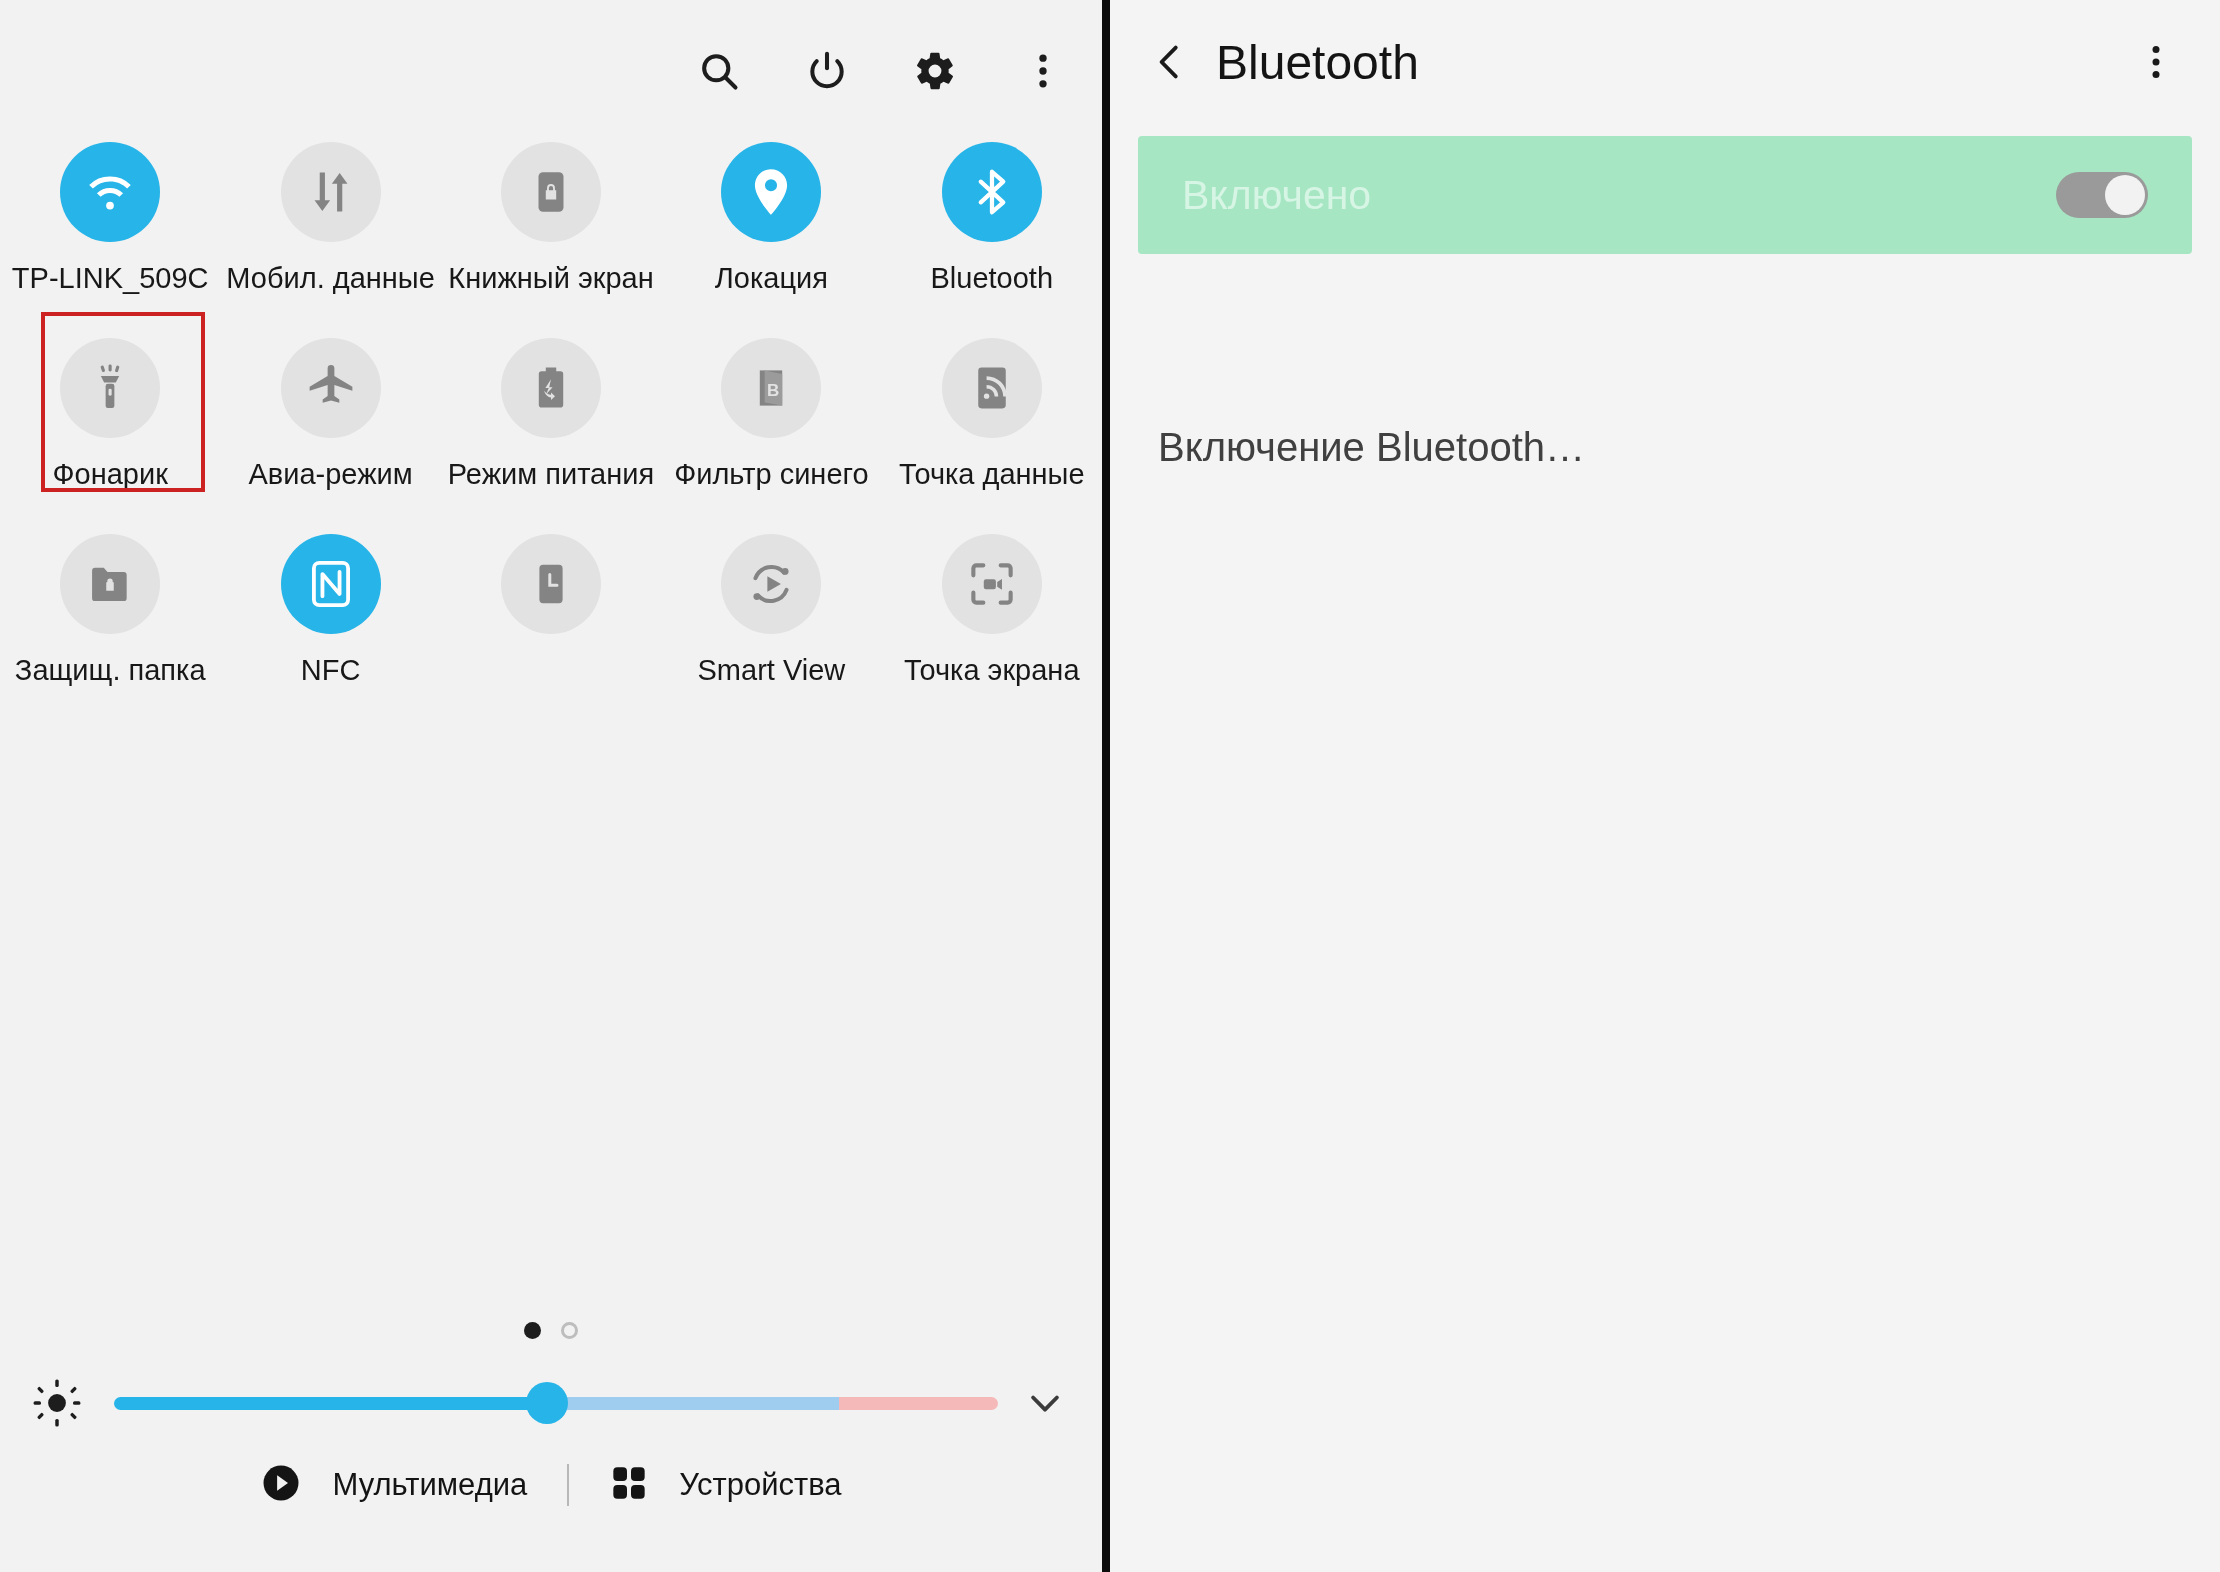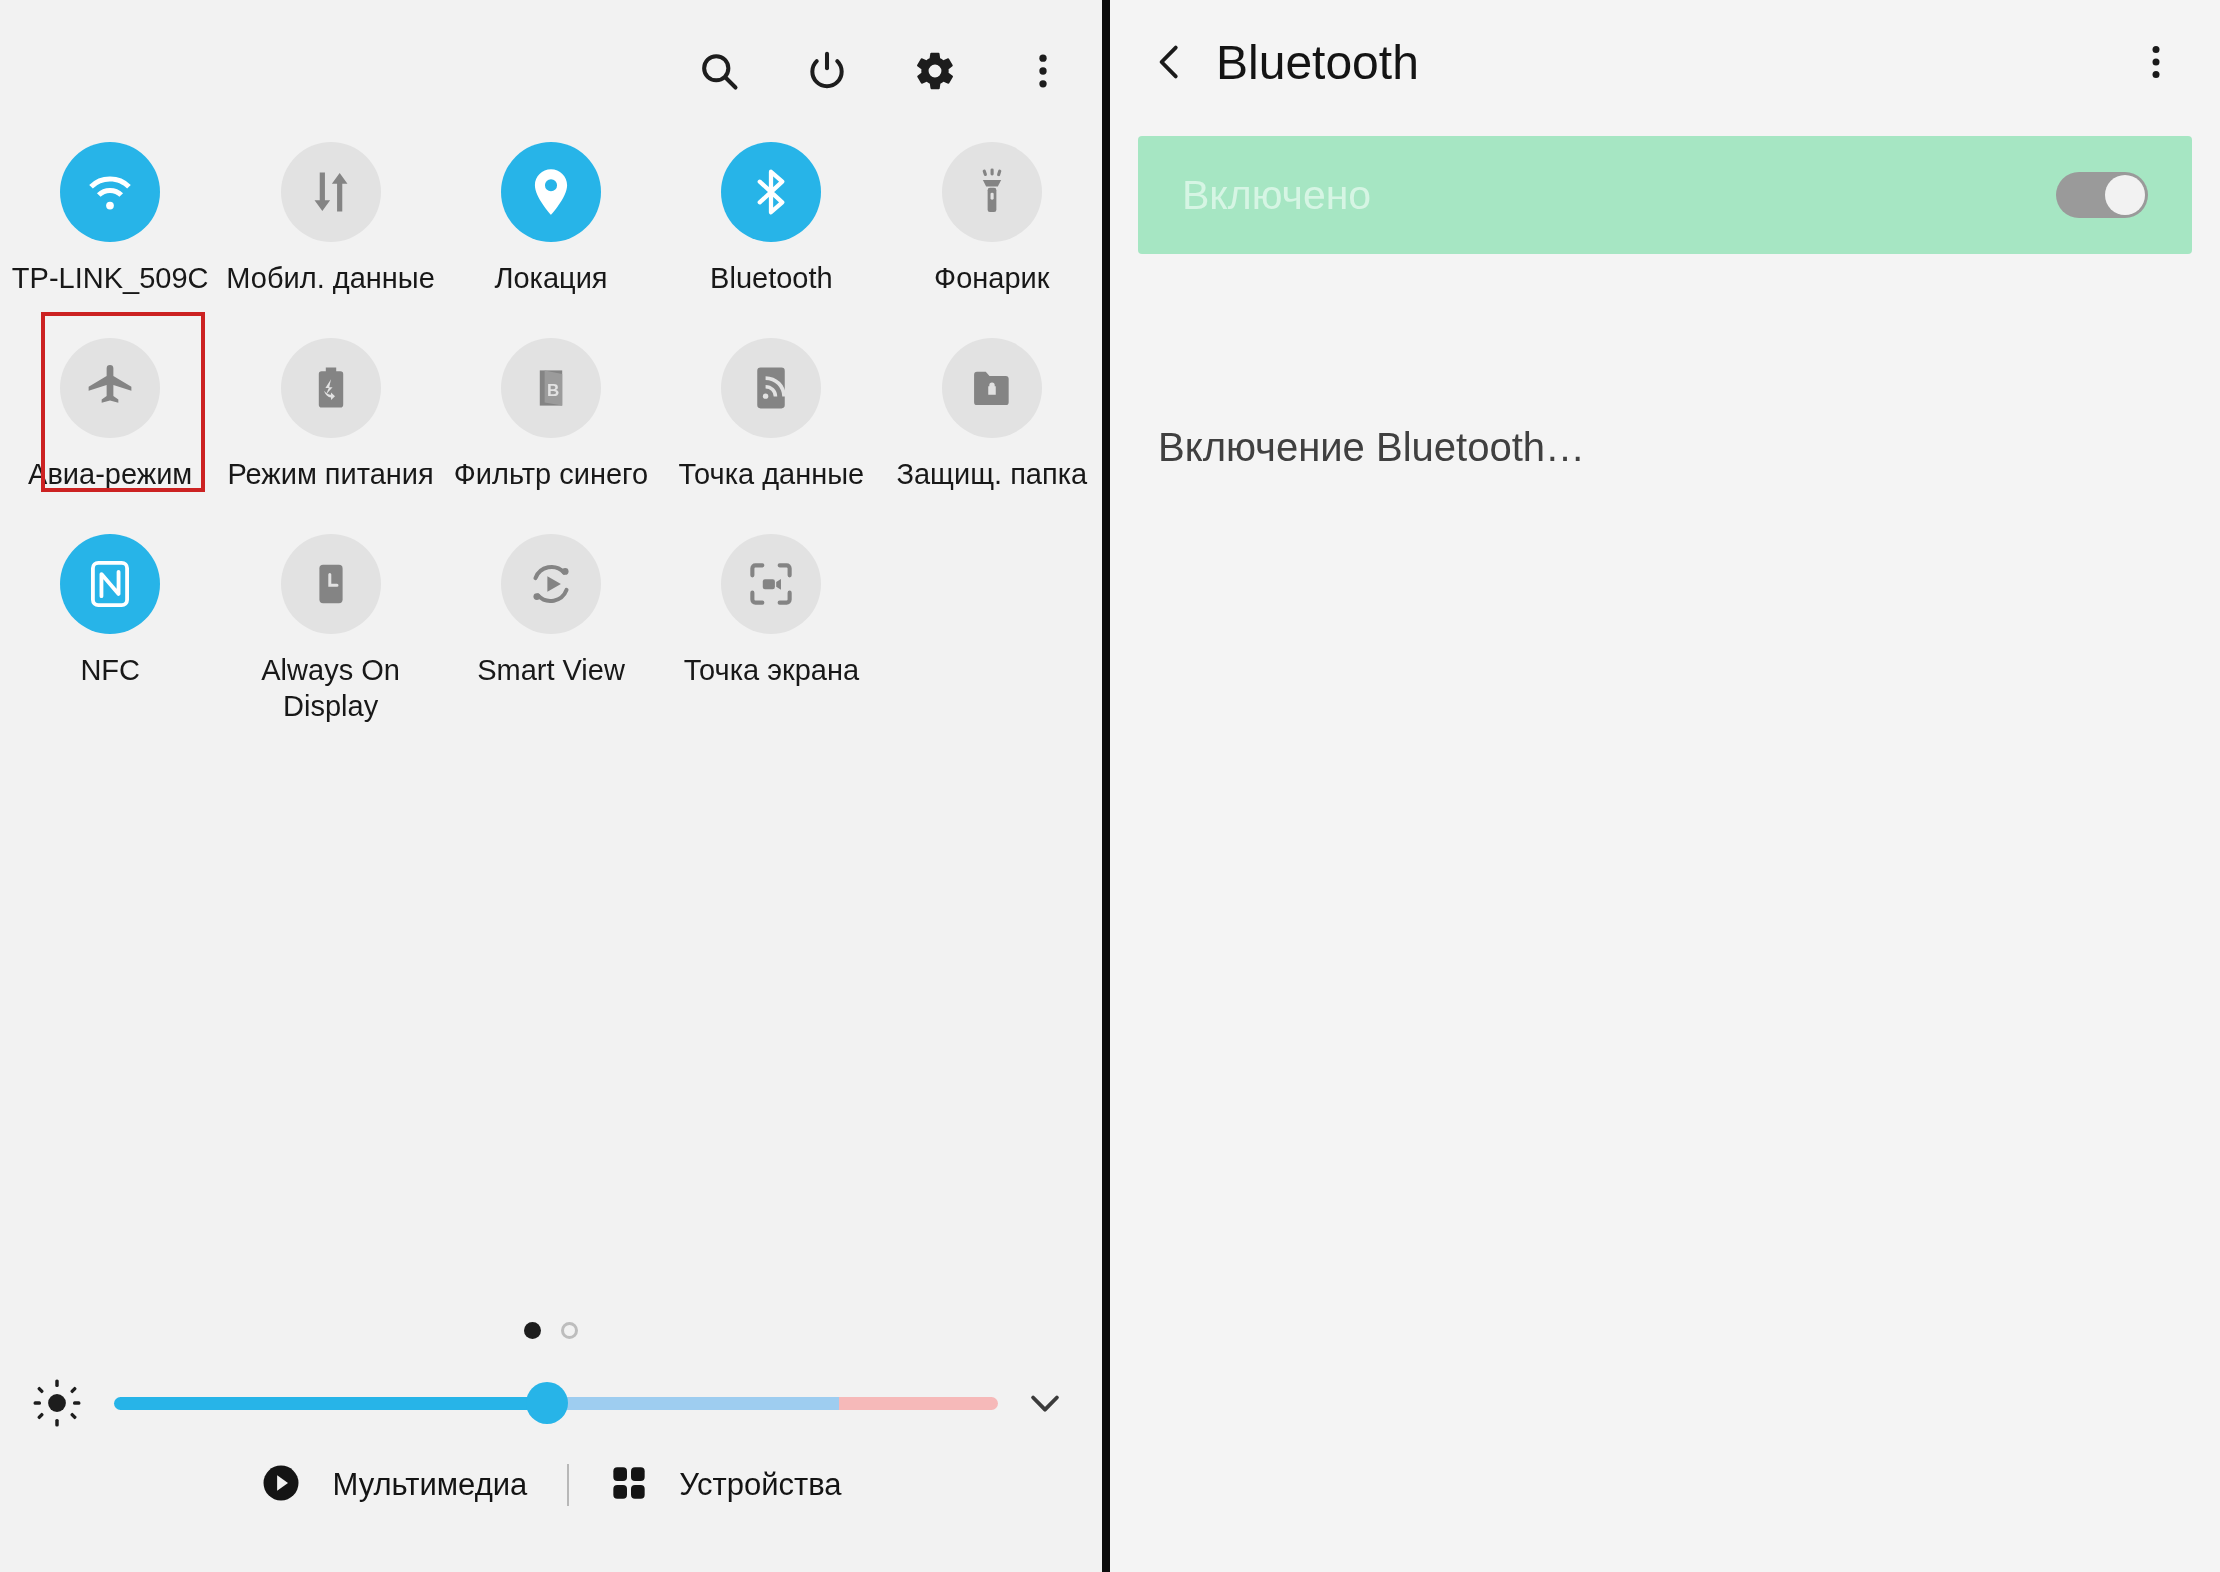--- a/index.html
+++ b/index.html
@@ -211,20 +211,29 @@
       <div class="tile">
         <div class="tile-circle">
           <svg width="52" height="52" viewBox="0 0 24 24" fill="#848484">
             <path d="M8 3.2 4.4 8.2h2.4V21h2.4V8.2h2.4L8 3.2z" transform="translate(0,0) scale(1,-1) translate(0,-24)"></path>
             <path d="M16 3.2l3.6 5h-2.4V21h-2.4V8.2h-2.4L16 3.2z"></path>
           </svg>
         </div>
         <div class="tile-label">Мобил. данные</div>
       </div>
 
+      <div class="tile">
+        <div class="tile-circle">
+          <svg width="50" height="50" viewBox="0 0 24 24" fill="#848484">
+            <rect x="6" y="2.5" width="12" height="19" rx="2.2"></rect>
+            <path d="M12 8.2a1.9 1.9 0 0 0-1.9 1.9v1.1h-.6v4.4h5v-4.4h-.6v-1.1A1.9 1.9 0 0 0 12 8.2zm1 3h-2v-1.1a1 1 0 0 1 2 0v1.1z" fill="#e2e2e2"></path>
+          </svg>
+        </div>
+        <div class="tile-label">Книжный экран</div>
+      </div>
 
       <div class="tile">
         <div class="tile-circle on">
           <svg width="56" height="56" viewBox="0 0 24 24" fill="#ffffff">
             <path d="M12 2.2c-3.8 0-6.9 3.1-6.9 6.9 0 5.2 6.9 12.7 6.9 12.7s6.9-7.5 6.9-12.7c0-3.8-3.1-6.9-6.9-6.9zm0 9.5a2.6 2.6 0 1 1 0-5.2 2.6 2.6 0 0 1 0 5.2z"></path>
           </svg>
         </div>
         <div class="tile-label">Локация</div>
       </div>
 
@@ -315,21 +324,20 @@
         <div class="tile-label">NFC</div>
       </div>
 
       <div class="tile">
         <div class="tile-circle">
           <svg width="48" height="48" viewBox="0 0 24 24" fill="#848484">
             <rect x="6.2" y="2.4" width="11.6" height="19.2" rx="1.8"></rect>
             <path d="M11.4 7.2v5.4h3.6" stroke="#e2e2e2" stroke-width="1.5" fill="none" stroke-linecap="round"></path>
           </svg>
         </div>
-        <div class="tile-label">Always On Display</div>
       </div>
 
       <div class="tile">
         <div class="tile-circle">
           <svg width="54" height="54" viewBox="0 0 24 24" fill="none" stroke="#848484" stroke-width="1.8" stroke-linecap="round">
             <path d="M17.8 6.9A7.6 7.6 0 0 0 5.1 9.4"></path>
             <path d="M6.2 17.1a7.6 7.6 0 0 0 12.7-2.5"></path>
             <circle cx="18.3" cy="6.4" r="1.5" fill="#848484" stroke="none"></circle>
             <circle cx="5.7" cy="17.6" r="1.5" fill="#848484" stroke="none"></circle>
             <path d="M10.4 8.6v6.8l6-3.4-6-3.4z" fill="#848484" stroke="none"></path>

